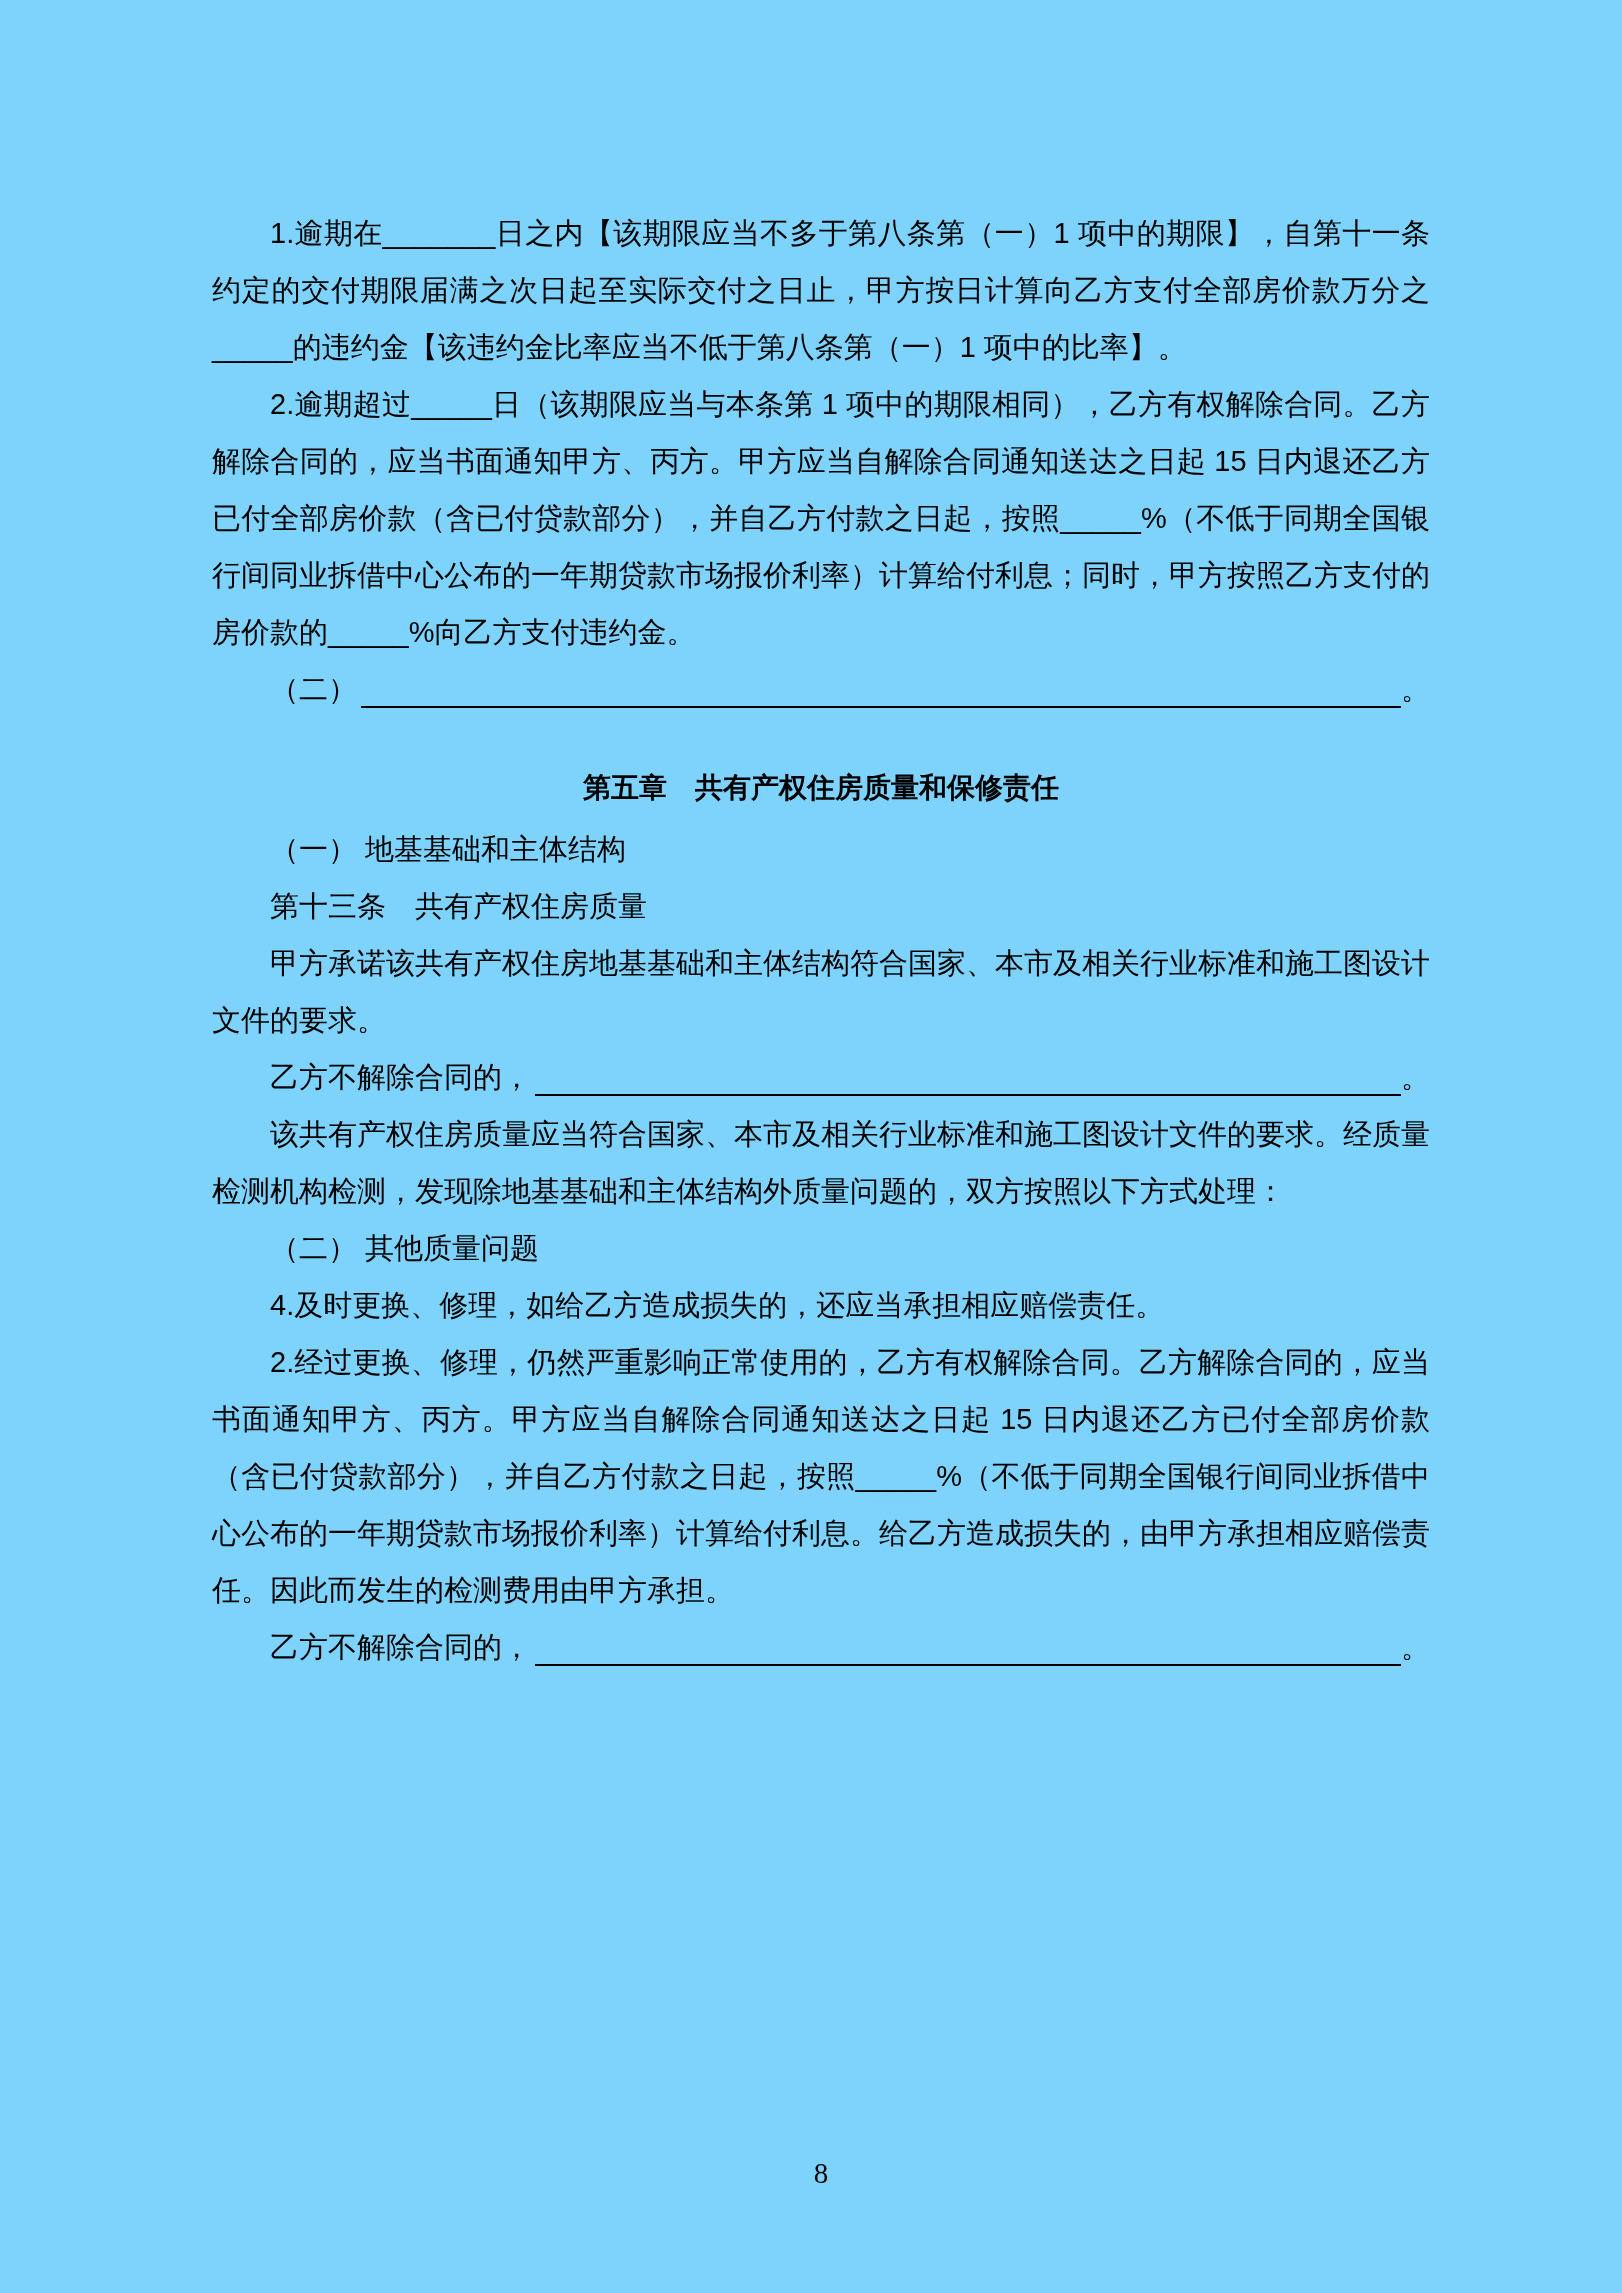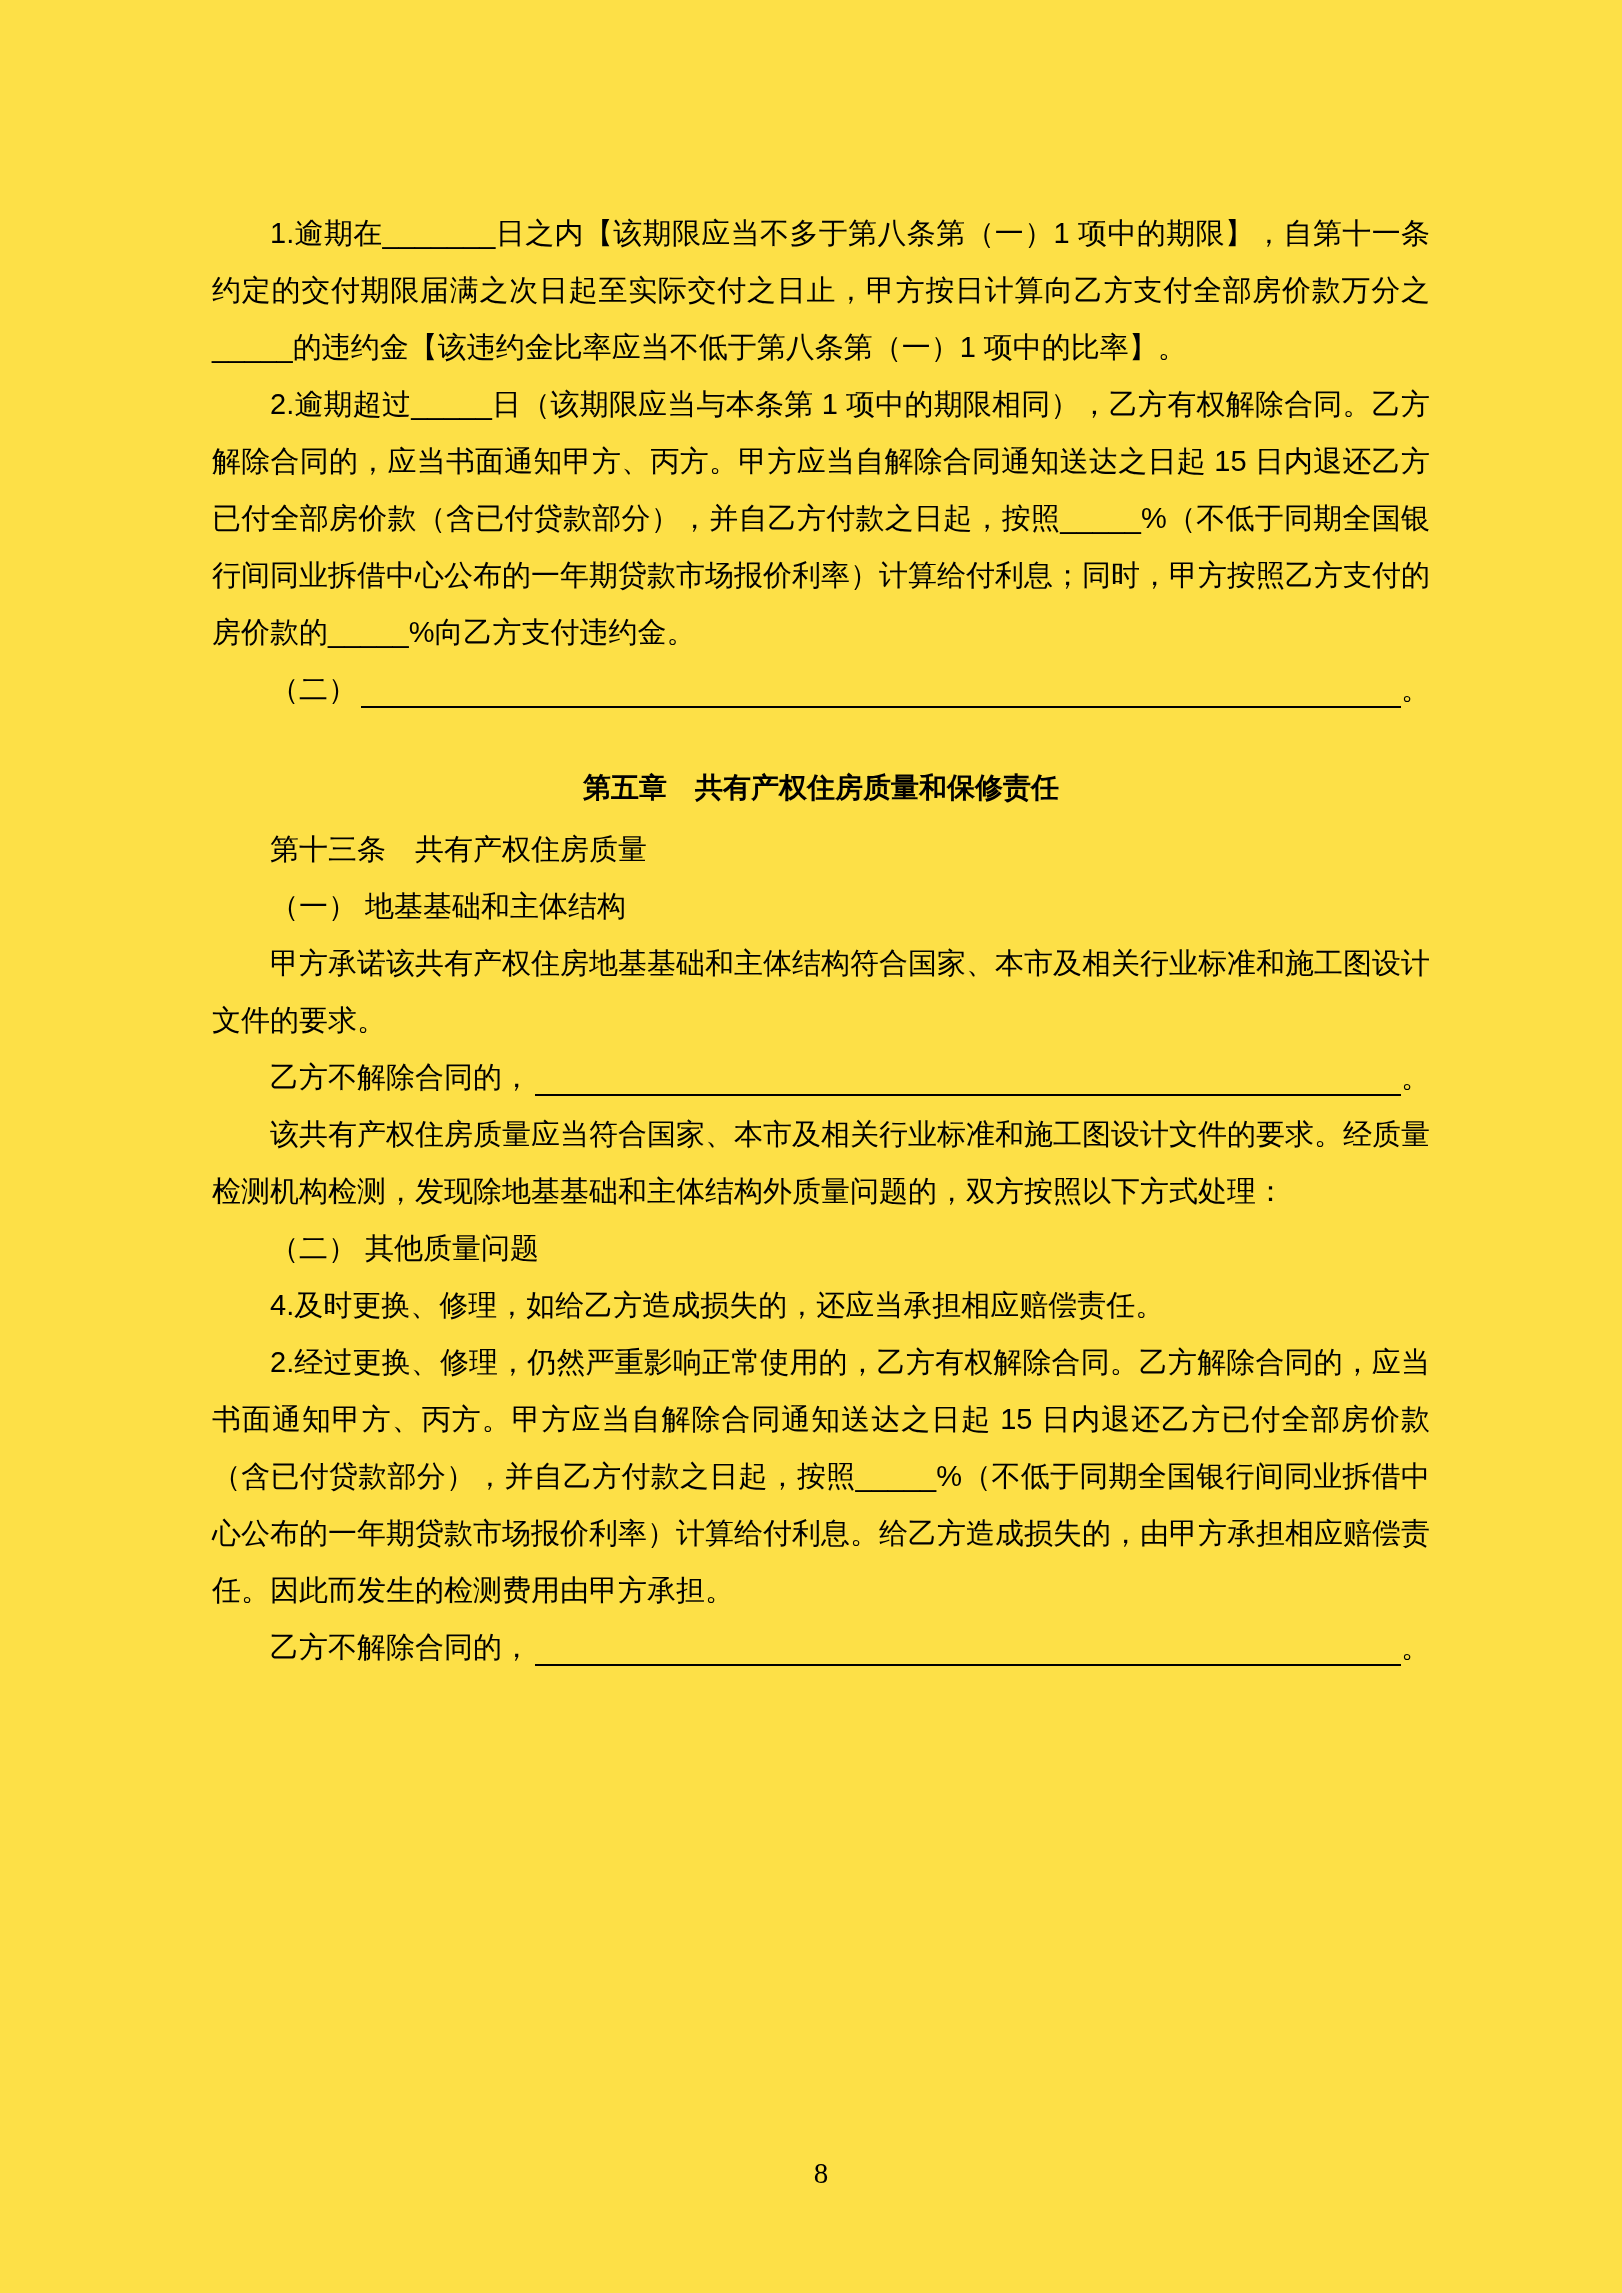--- a/index.html
+++ b/index.html
@@ -1,20 +1,20 @@
 <!DOCTYPE html>
 <html style="font-size:14.5px"><head>
 <meta charset="utf-8">
 <style>
   html, body { margin: 0; padding: 0; }
   .page {
     position: relative;
     width: 1623px;
     height: 2294px;
-    background: #fde047;
+    background: #7dd3fc;
     color: #000000;
     font-family: "Liberation Sans", "DejaVu Sans", sans-serif;
     overflow: hidden;
   }
   .content {
     position: absolute;
     left: 212px;
     top: 205px;
     width: 1218px;
   }
@@ -73,23 +73,23 @@
 
 
     <div class="fill-row">
       <span class="lead">（二）</span>
       <span class="blank"></span>
       <span class="tail">。</span>
     </div>
 
     <h1 class="chapter-heading">第五章　共有产权住房质量和保修责任</h1>
 
+    <p class="para">（一） 地基基础和主体结构</p>
+
     <p class="para">第十三条　共有产权住房质量</p>
-
-    <p class="para">（一） 地基基础和主体结构</p>
 
     <p class="para">甲方承诺该共有产权住房地基基础和主体结构符合国家、本市及相关行业标准和施工图设计文件的要求。</p>
 
 
     <div class="fill-row">
       <span class="lead">乙方不解除合同的，</span>
       <span class="blank"></span>
       <span class="tail">。</span>
     </div>
 

